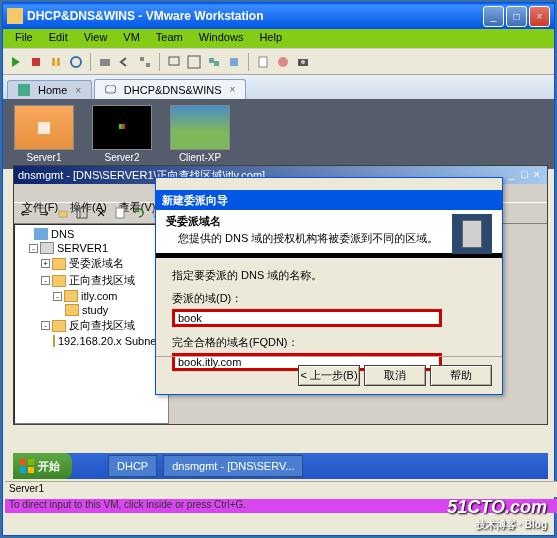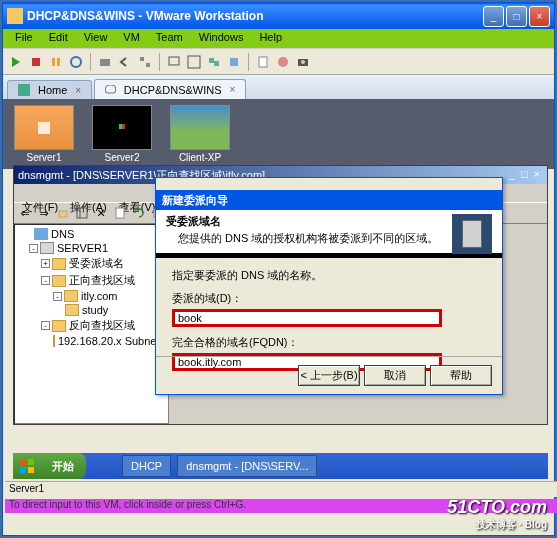--- a/index.html
+++ b/index.html
@@ -64,21 +64,21 @@
 .wizard-header-icon { width: 40px; height: 40px; background: #2c4a6f; display: flex; align-items: center; justify-content: center; }
 .server-icon { width: 20px; height: 28px; background: #d0d0d0; border: 1px solid #666; }
 .wizard-body { padding: 10px 16px; font-size: 11px; }
 .wizard-body label { display: block; margin-bottom: 3px; }
 .wizard-input { width: 270px; height: 18px; border: 3px solid #d00000; padding: 0 3px; font-size: 11px; background: #fff; margin-bottom: 8px; }
 .wizard-footer { position: absolute; bottom: 8px; left: 0; right: 0; border-top: 1px solid #aca899; padding: 8px 10px 0; display: flex; justify-content: flex-end; gap: 4px; }
 .wizard-btn { min-width: 62px; height: 21px; background: #ece9d8; border: 1px solid #404040; box-shadow: inset 1px 1px #fff, inset -1px -1px #aca899; font-size: 11px; cursor: pointer; }
 .wizard-btn.highlighted { outline: 2px solid #d00000; }
 
 .taskbar { position: absolute; left: 10px; bottom: 56px; width: 535px; height: 26px; background: linear-gradient(#3168d5,#2254c4); display: flex; align-items: center; }
-.start-btn { height: 26px; padding: 0 12px 0 6px; background: linear-gradient(#5fa845,#3c8527); color: #fff; font-size: 11px; font-weight: bold; display: flex; align-items: center; gap: 17px; cursor: pointer; border-radius: 0 8px 8px 0; }
+.start-btn { height: 26px; padding: 0 12px 0 6px; background: linear-gradient(#5fa845,#3c8527); color: #fff; font-size: 11px; font-weight: bold; display: flex; align-items: center; gap: 3px; cursor: pointer; border-radius: 0 8px 8px 0; }
 .task-btn { height: 22px; margin-left: 6px; padding: 0 8px; background: #4a7ed0; border: 1px solid #2a4a8a; color: #fff; font-size: 11px; display: flex; align-items: center; cursor: pointer; }
 
 .status-bar { position: absolute; left: 2px; bottom: 38px; width: 553px; height: 16px; background: #ece9d8; border-top: 1px solid #aca899; font-size: 10px; padding: 1px 4px; }
 .bottom-hint { position: absolute; left: 2px; bottom: 22px; width: 553px; height: 14px; background: #d946ef; font-size: 10px; padding: 0 4px; color: #333; }
 
 .watermark { position: absolute; right: 10px; bottom: 6px; color: #fff; font-size: 18px; font-weight: bold; font-style: italic; text-shadow: 1px 1px 2px #000; }
 .watermark small { font-size: 10px; font-style: normal; display: block; text-align: right; }
 
 svg { display: block; }
 </style>

